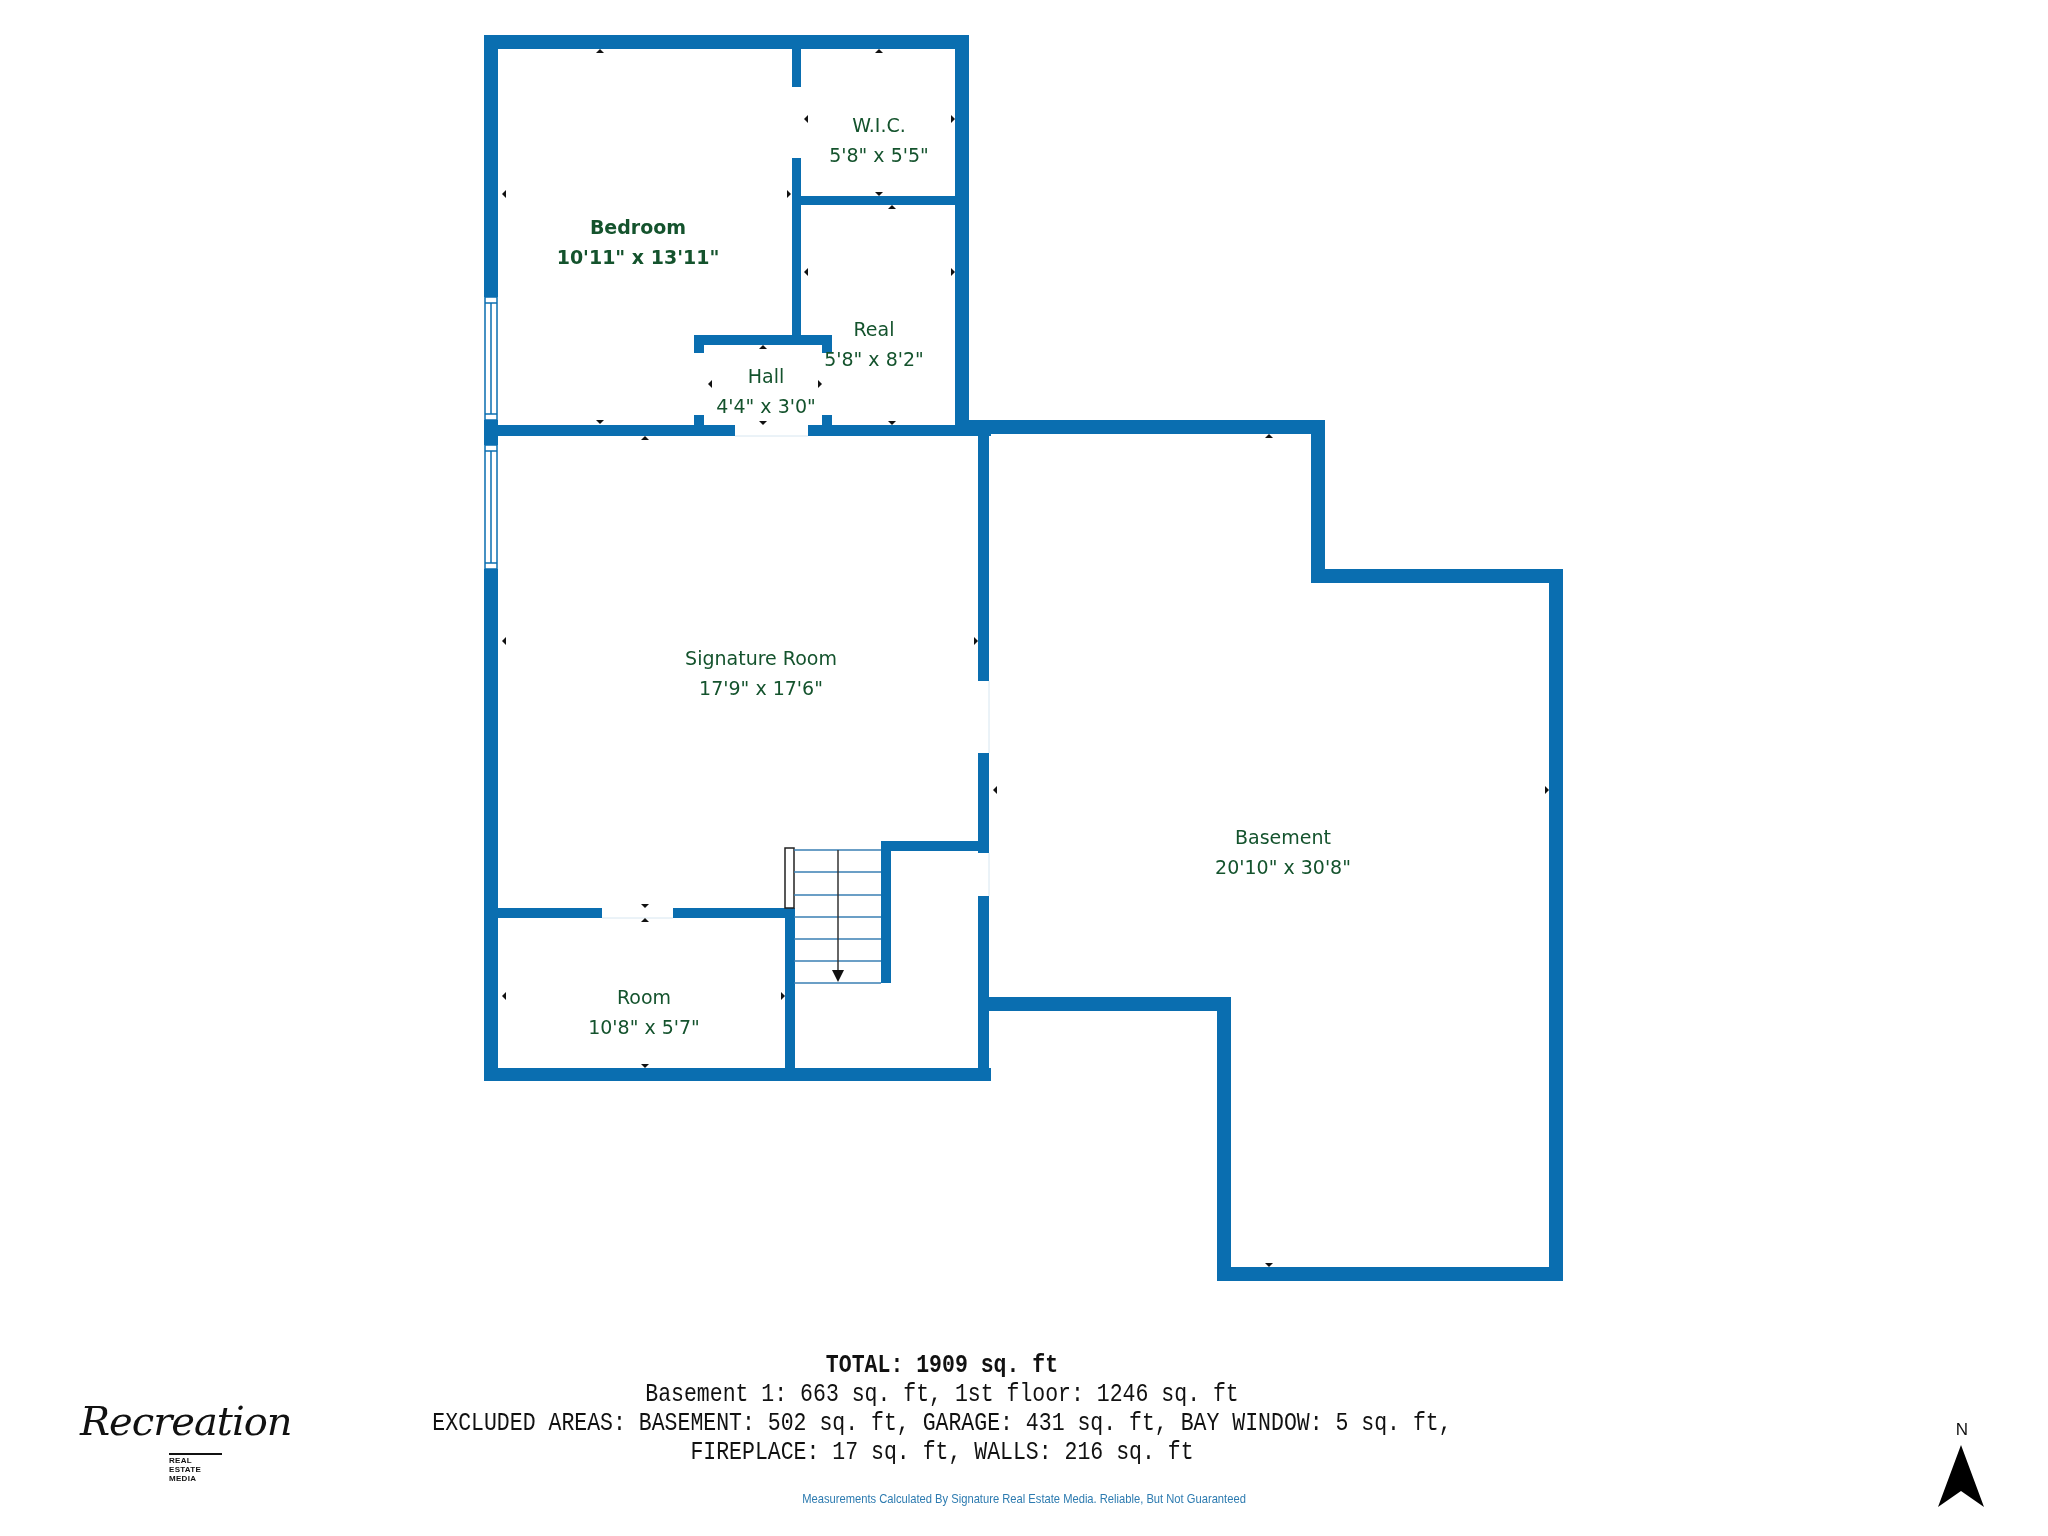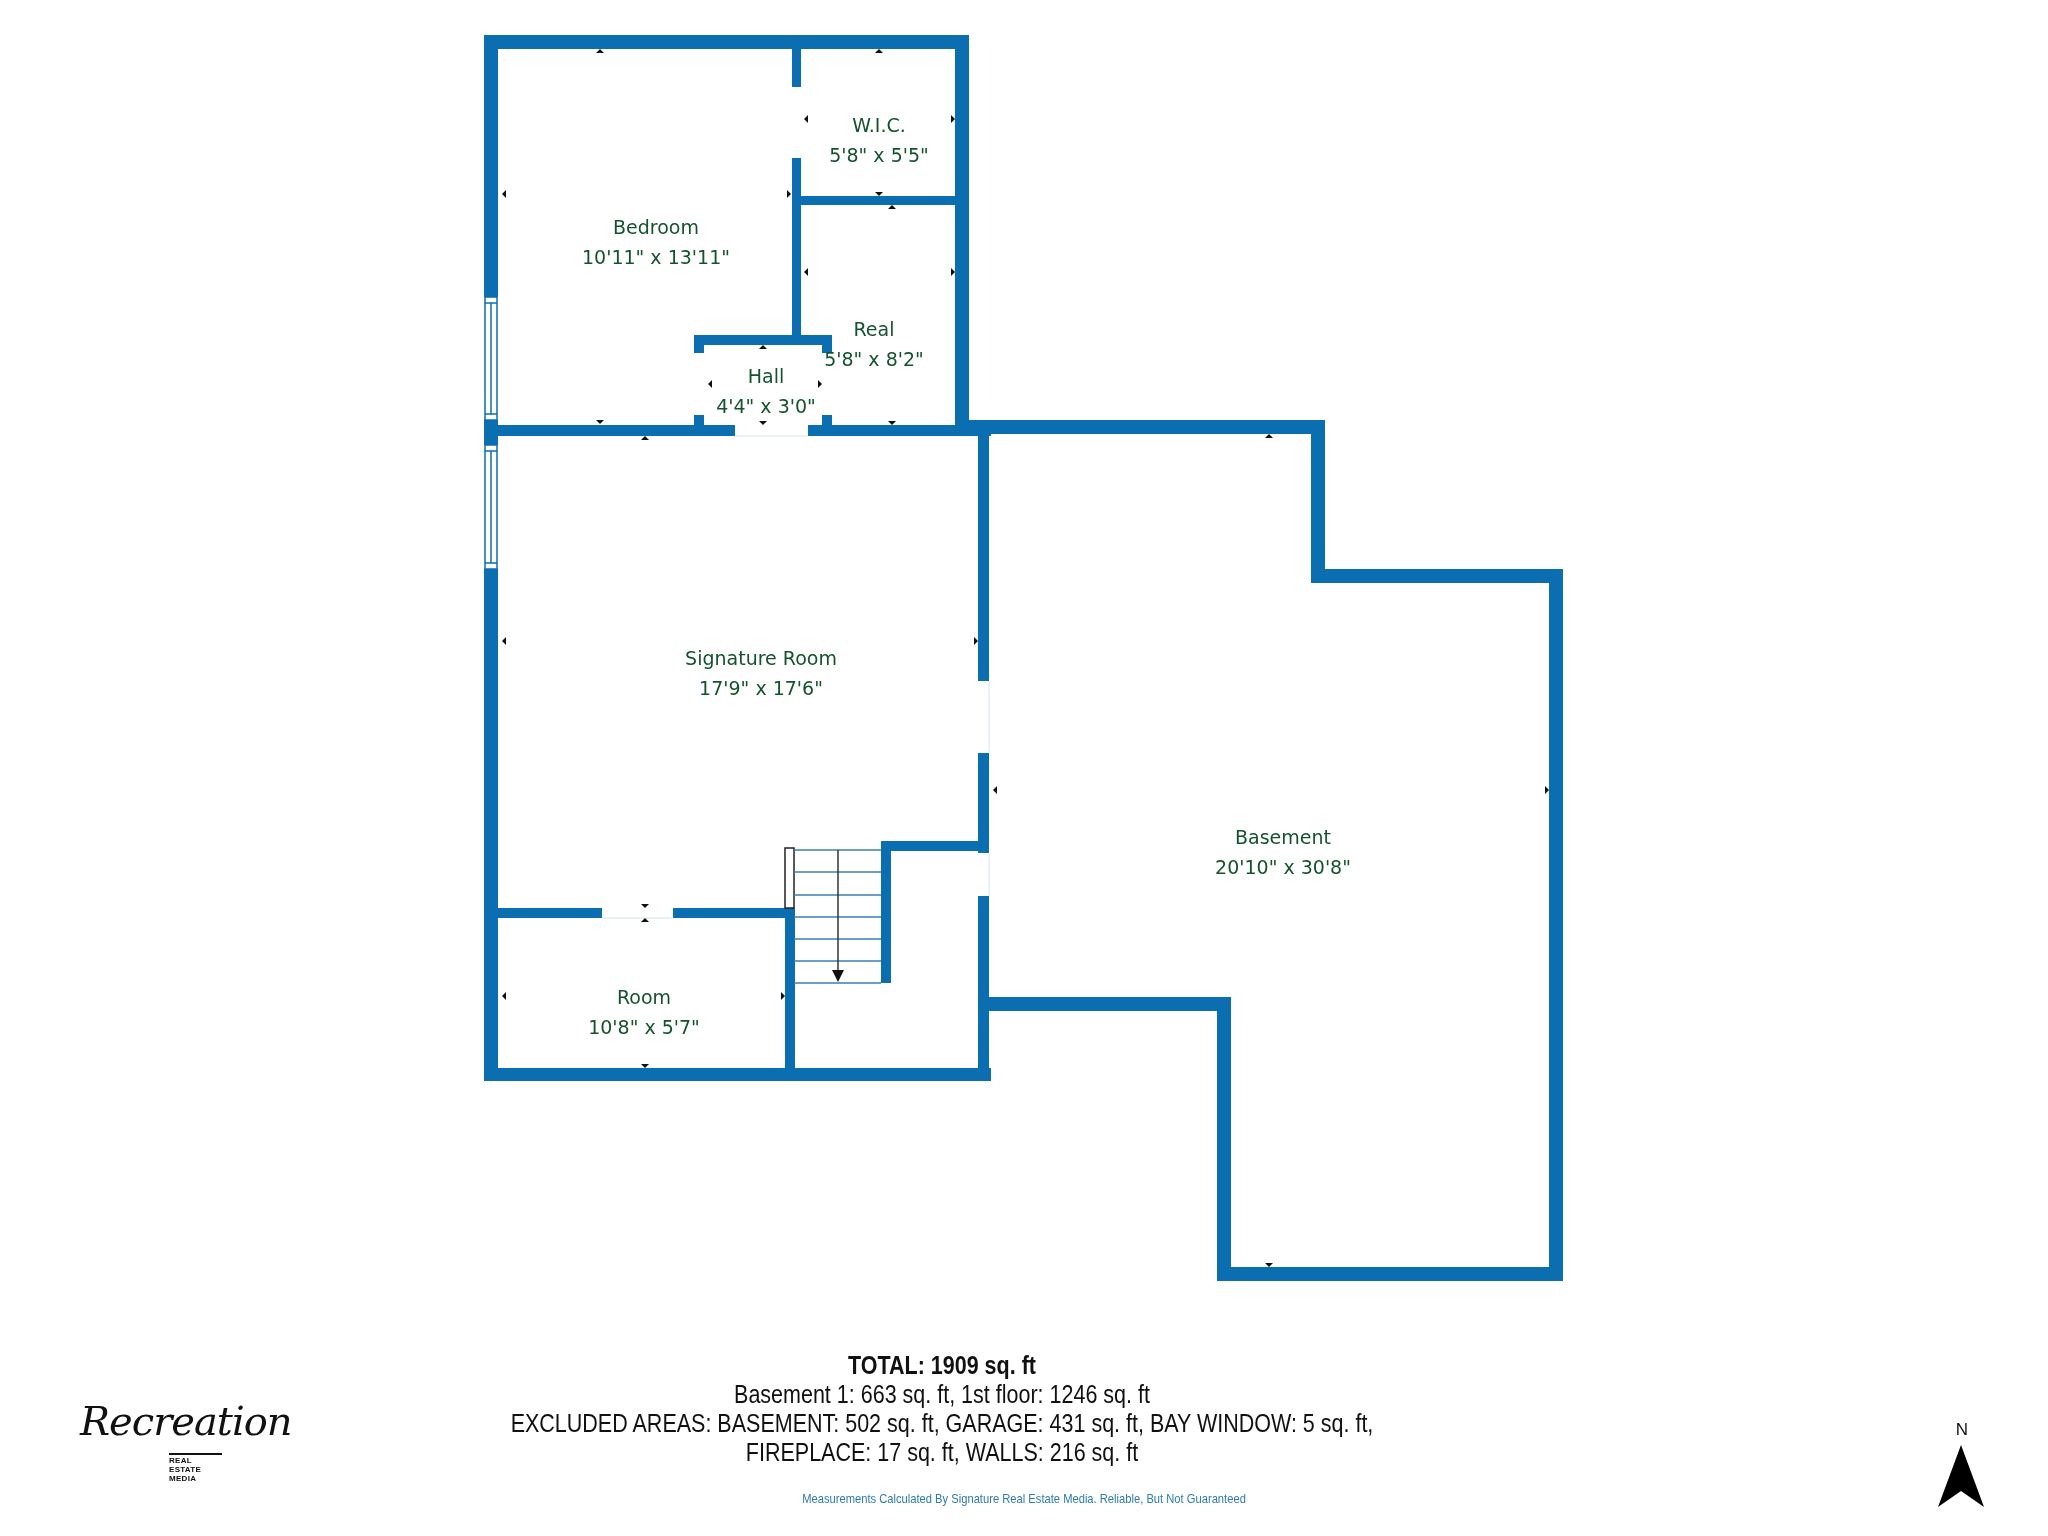--- a/index.html
+++ b/index.html
@@ -1,20 +1,20 @@
 <!DOCTYPE html>
 <html><head>
 <meta charset="utf-8">
 <style>
   html, body { margin:0; padding:0; background:#ffffff; }
   body { width:2048px; height:1536px; position:relative; overflow:hidden; font-family:"DejaVu Sans", sans-serif; }
   #plan { position:absolute; left:0; top:0; width:2048px; height:1536px; }
   .room-label { position:absolute; text-align:center; color:#14532d; font-family:"DejaVu Sans", sans-serif; font-size:19px; line-height:30px; transform:translateX(-50%); white-space:nowrap; }
   .room-label .dim { display:block; }
-  .summary { position:absolute; left:0; width:1884px; text-align:center; color:#111; font-family:Liberation Sans, sans-serif; }
+  .summary { position:absolute; left:0; width:1884px; text-align:center; color:#111; font-family:Liberation Mono, monospace; }
   .summary .line { display:block; font-size:25px; line-height:29px; transform:scaleX(0.86); white-space:nowrap; }
   .summary .total { font-weight:bold; }
   .disclaimer { position:absolute; left:0; width:2048px; top:1491px; text-align:center; color:#2d7bb0; font-family:"Liberation Sans", sans-serif; font-size:13px; transform:scaleX(0.86); white-space:nowrap; }
   .logo { position:absolute; left:72px; top:1398px; width:150px; height:80px; }
   .logo .script { position:absolute; left:8px; top:0px; font-family:"DejaVu Serif", serif; font-style:italic; font-size:40px; color:#111; letter-spacing:-1px; }
   .logo .sub { position:absolute; left:60px; top:55px; font-family:"Liberation Sans", sans-serif; font-weight:bold; font-size:8px; color:#111; letter-spacing:0.3px; border-top:2px solid #111; padding-top:1px;margin-left:37px; }
   .north { position:absolute; left:1936px; top:1420px; width:52px; height:92px; }
   .north .n { position:absolute; left:0; width:52px; top:0; text-align:center; font-family:"Liberation Sans", sans-serif; font-size:17px; color:#111; }
 </style>
 </head>
@@ -138,21 +138,21 @@
     <polygon points="993,790 997,786 997,794"></polygon>
     <polygon points="1545,786 1549,790 1545,794"></polygon>
 
     <polygon points="641,922 645,918 649,922"></polygon>
     <polygon points="641,1064 645,1068 649,1064"></polygon>
     <polygon points="502,996 506,992 506,1000"></polygon>
     <polygon points="781,992 785,996 781,1000"></polygon>
   </g>
 </svg>
 
-<div class="room-label" style="left:656px; top:212px;">
+<div class="room-label" style="left:638px; top:212px;font-weight:bold;">
   <span>Bedroom</span>
   <span class="dim">10'11" x 13'11"</span>
 </div>
 <div class="room-label" style="left:879px; top:110px;">
   <span>W.I.C.</span>
   <span class="dim">5'8" x 5'5"</span>
 </div>
 <div class="room-label" style="left:874px; top:314px;">
   <span>Real</span>
   <span class="dim">5'8" x 8'2"</span>

